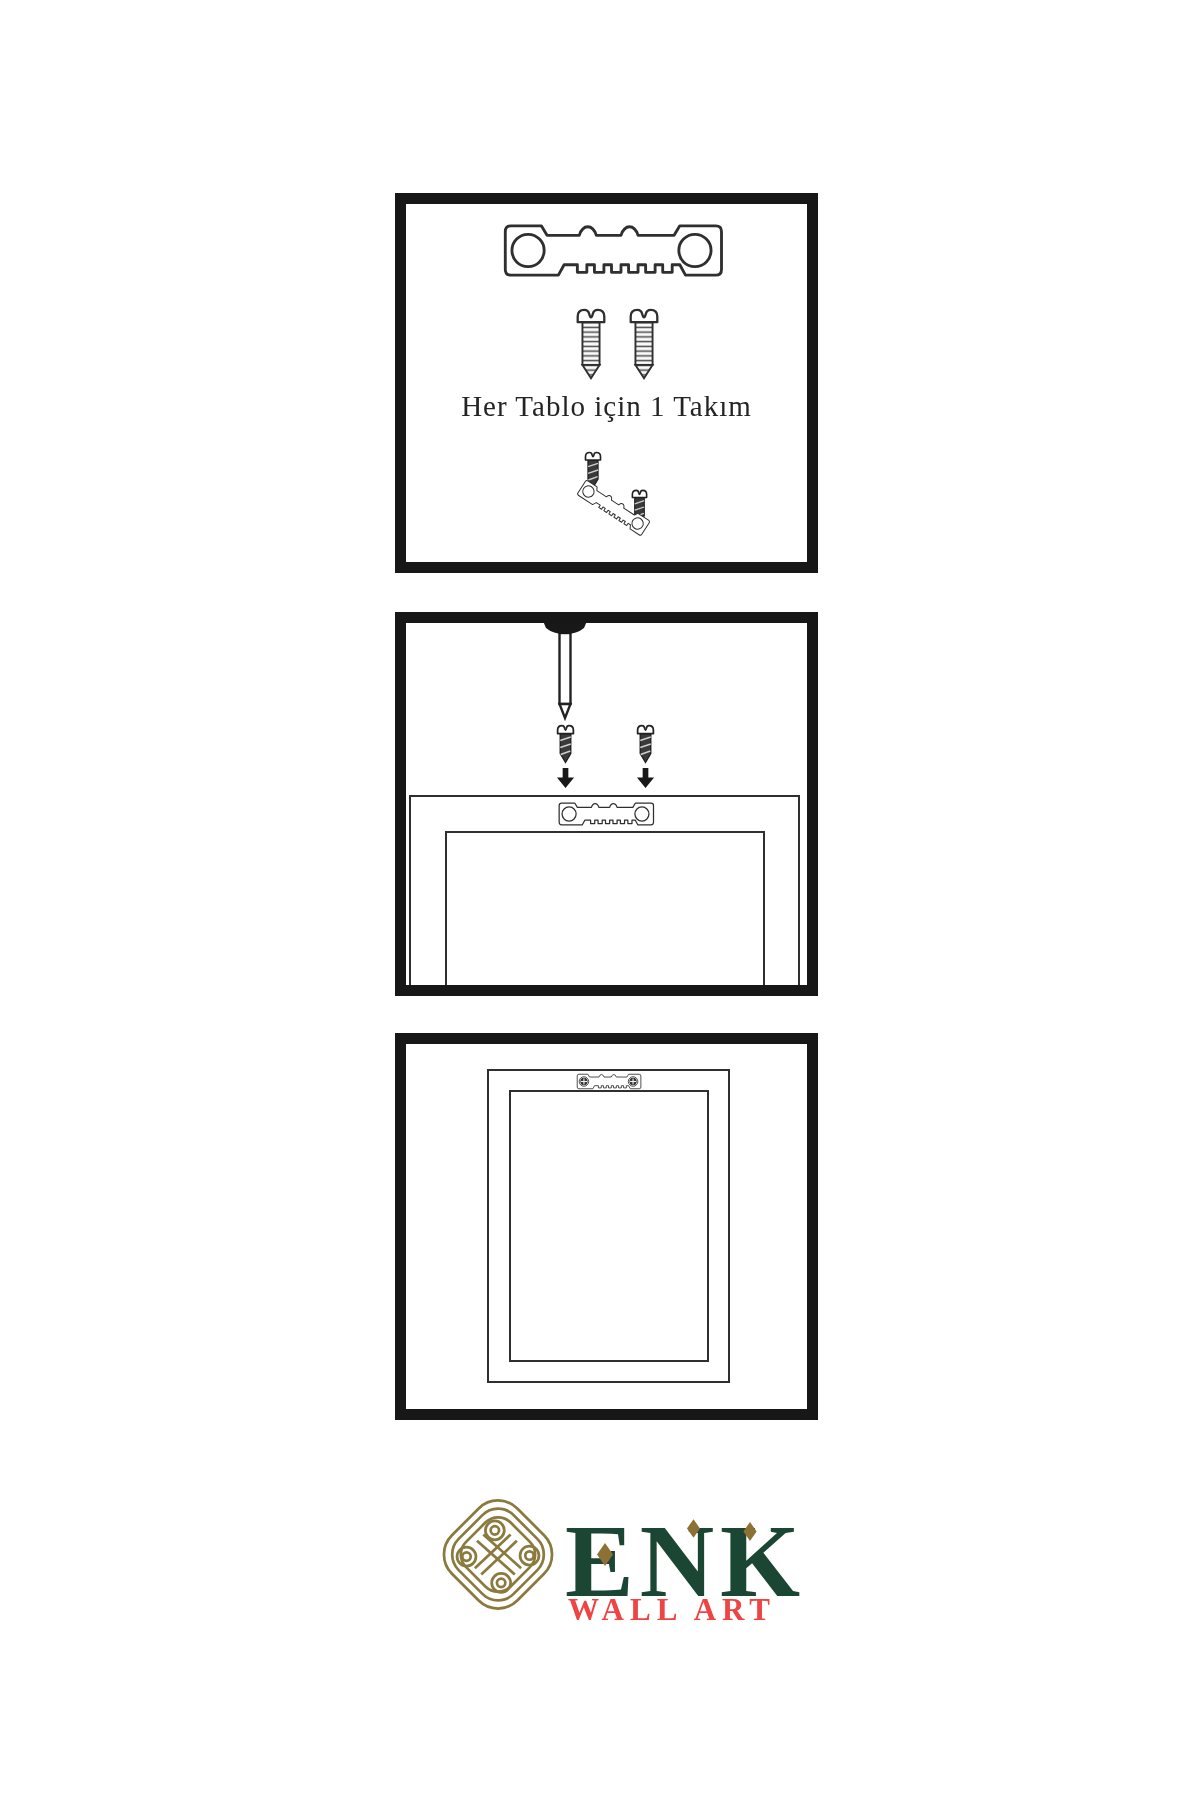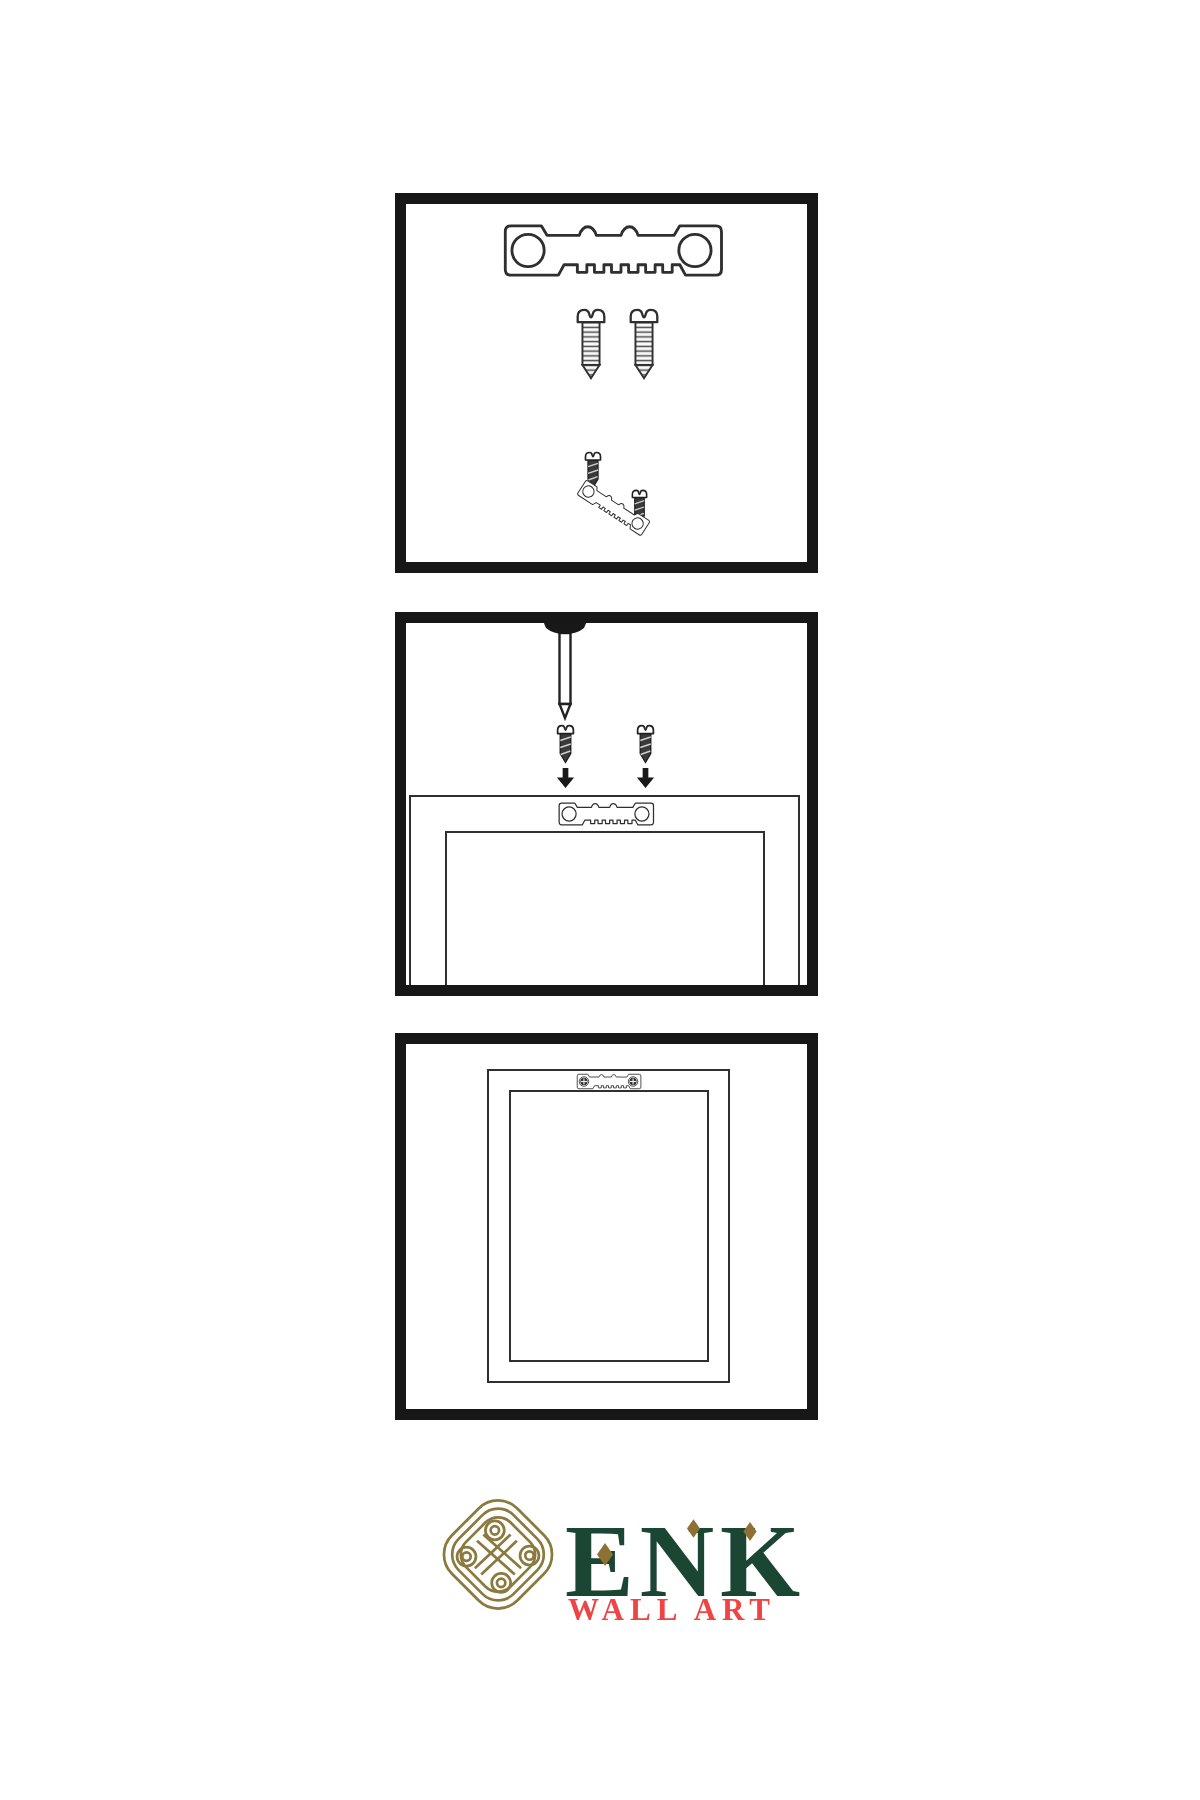--- a/index.html
+++ b/index.html
@@ -112,20 +112,21 @@
       <use href="#hanger-plate" xlink:href="#hanger-plate"></use>
     </svg>
 
     <svg class="abs" style="left:166px;top:102px" width="38" height="76" viewBox="0 0 40 80">
       <use href="#screw-light" xlink:href="#screw-light"></use>
     </svg>
     <svg class="abs" style="left:219px;top:102px" width="38" height="76" viewBox="0 0 40 80">
       <use href="#screw-light" xlink:href="#screw-light"></use>
     </svg>
 
+    <div class="caption" style="top:186px">Her Tablo için 1 Takım</div>
 
     <div class="abs" style="left:169px;top:246px;width:90px;height:105px">
       <svg class="abs" style="left:8px;top:0" width="20" height="40" viewBox="0 0 24 46">
         <use href="#screw-dark" xlink:href="#screw-dark"></use>
       </svg>
       <svg class="abs" style="left:55px;top:38px" width="19" height="38" viewBox="0 0 24 46">
         <use href="#screw-dark" xlink:href="#screw-dark"></use>
       </svg>
       <svg class="abs" style="left:-2px;top:47px;transform:rotate(33deg)" width="80" height="21" viewBox="0 0 240 58">
         <use href="#hanger-plate" xlink:href="#hanger-plate"></use>

